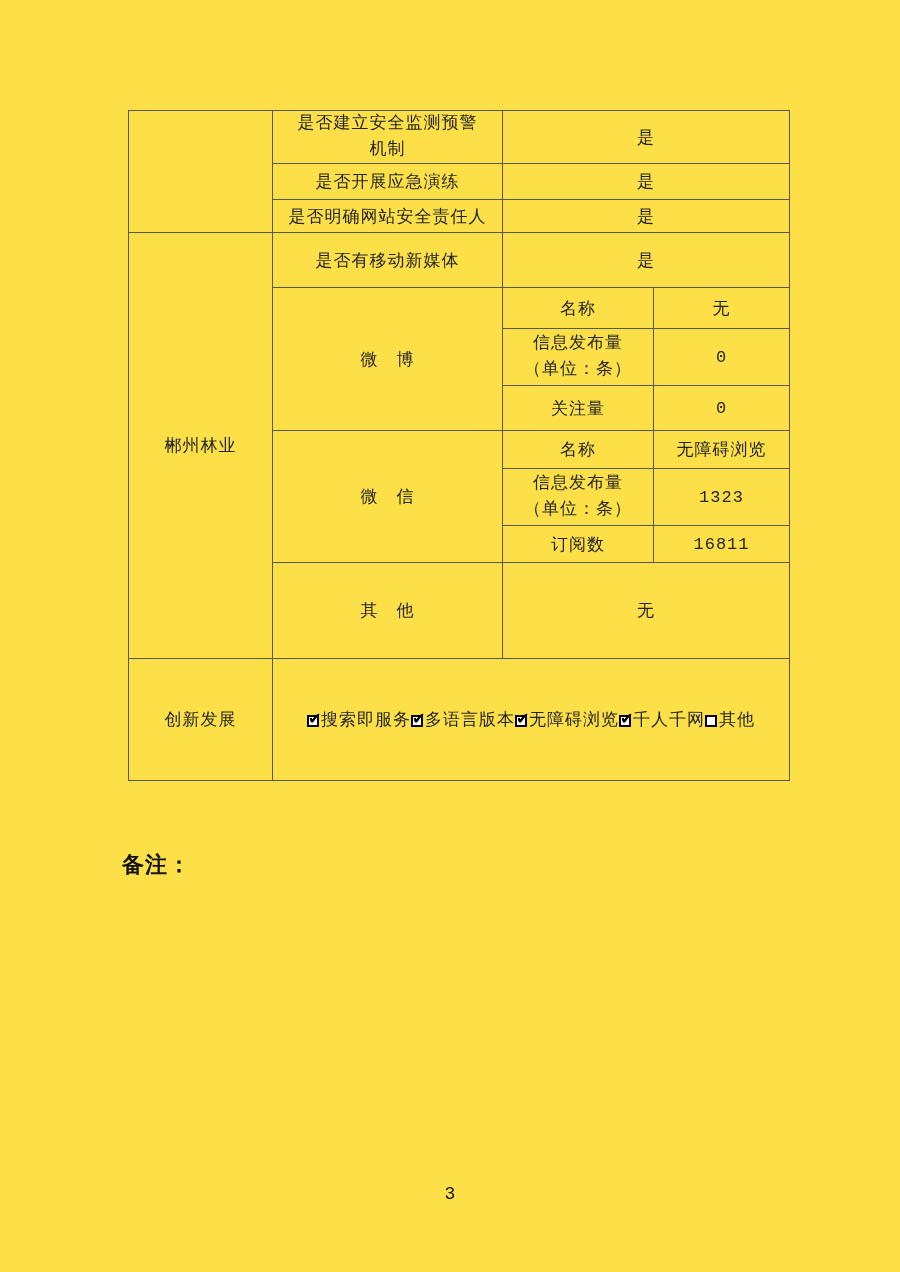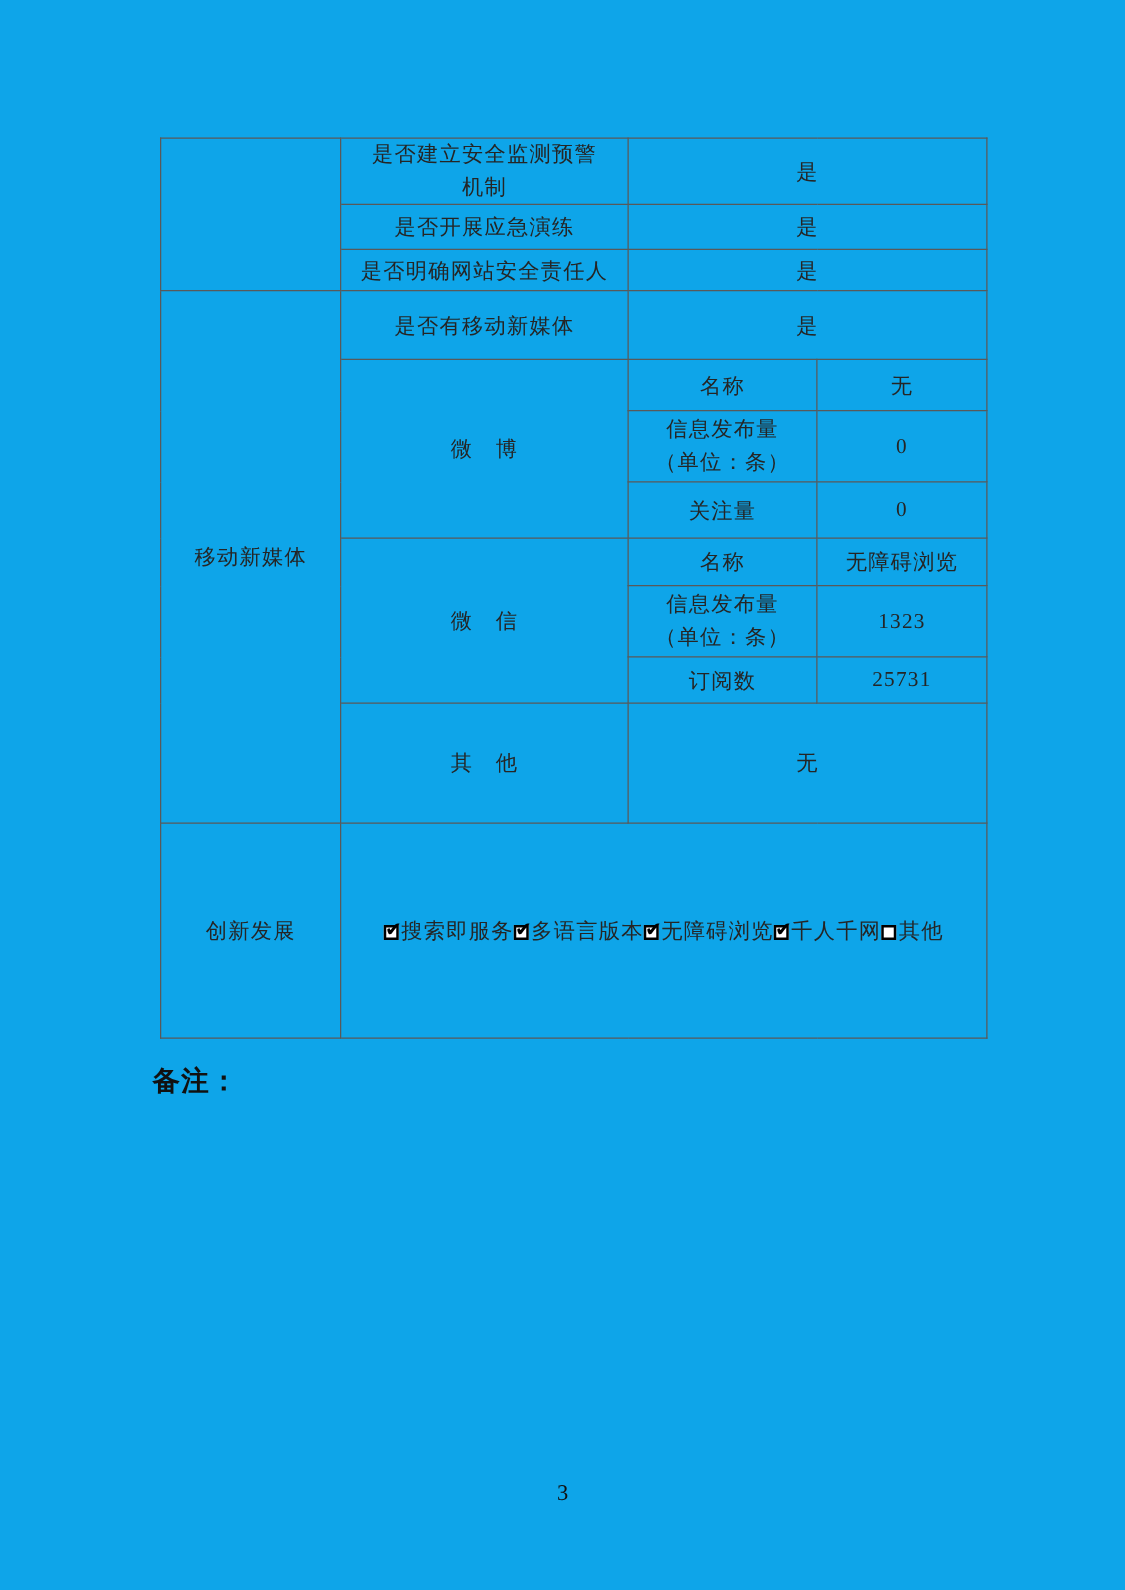--- a/index.html
+++ b/index.html
@@ -1,18 +1,18 @@
 <!DOCTYPE html>
 <html><head>
 <meta charset="utf-8">
 <style>
   * { margin:0; padding:0; box-sizing:border-box; }
   html,body { width:900px; height:1272px; background:#ffffff;
     font-family:"Liberation Serif","DejaVu Serif",serif; color:#222; }
-  .page { position:relative; width:900px; height:1272px; background:#0ea5e9; overflow:hidden; }
+  .page { position:relative; width:900px; height:1272px; background:#fde047; overflow:hidden;font-family:Liberation Mono, monospace; }
 
   table.report { position:absolute; left:128px; top:110px; width:661px;
     border-collapse:collapse; table-layout:fixed; }
   table.report td { border:1px solid #595959; text-align:center; vertical-align:middle;
     font-size:17px; letter-spacing:1px; color:#252525; padding:0 4px; }
   td.prewrap { white-space:pre-line; line-height:26px; }
   td.num { letter-spacing:0.5px; }
 
   .col1 { width:144px; } .col2 { width:230px; } .col3 { width:151px; } .col4 { width:136px; }
 
@@ -53,21 +53,21 @@
     <tr style="height:36px;">
       <td>是否开展应急演练</td>
       <td colspan="2">是</td>
     </tr>
     <tr style="height:33px;">
       <td>是否明确网站安全责任人</td>
       <td colspan="2">是</td>
     </tr>
 
     <tr style="height:55px;">
-      <td rowspan="8">移动新媒体</td>
+      <td rowspan="8">郴州林业</td>
       <td>是否有移动新媒体</td>
       <td colspan="2">是</td>
     </tr>
 
     <tr style="height:41px;">
       <td rowspan="3">微　博</td>
       <td>名称</td>
       <td>无</td>
     </tr>
     <tr style="height:57px;">
@@ -85,29 +85,29 @@
       <td>名称</td>
       <td>无障碍浏览</td>
     </tr>
     <tr style="height:57px;">
       <td class="prewrap">信息发布量
 （单位：条）</td>
       <td class="num">1323</td>
     </tr>
     <tr style="height:37px;">
       <td>订阅数</td>
-      <td class="num">25731</td>
+      <td class="num">16811</td>
     </tr>
 
     <tr style="height:96px;">
       <td>其　他</td>
       <td colspan="2">无</td>
     </tr>
 
-    <tr style="height:172px;">
+    <tr style="height:122px;">
       <td>创新发展</td>
       <td colspan="3" class="cb-row">
         <span class="cb-item"><span class="cb" data-checked="true"></span><span>搜索即服务</span></span><span class="cb-item"><span class="cb" data-checked="true"></span><span>多语言版本</span></span><span class="cb-item"><span class="cb" data-checked="true"></span><span>无障碍浏览</span></span><span class="cb-item"><span class="cb" data-checked="true"></span><span>千人千网</span></span><span class="cb-item"><span class="cb" data-checked="false"></span><span>其他</span></span>
       </td>
     </tr>
   </tbody>
     </table>
 
   <div class="remarks">备注：</div>
 

